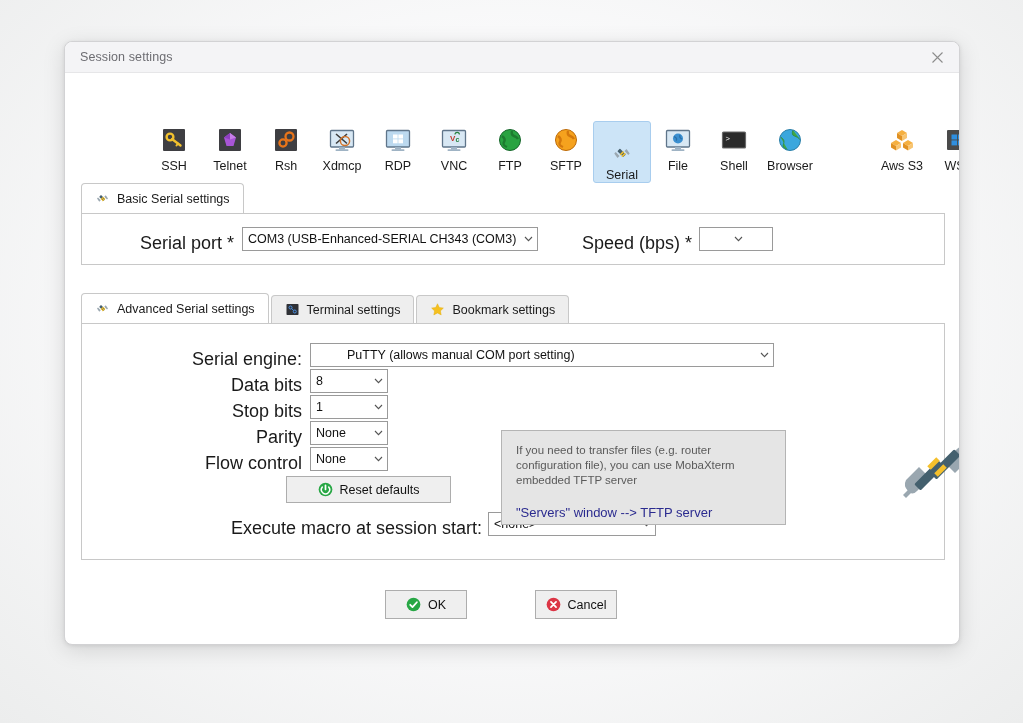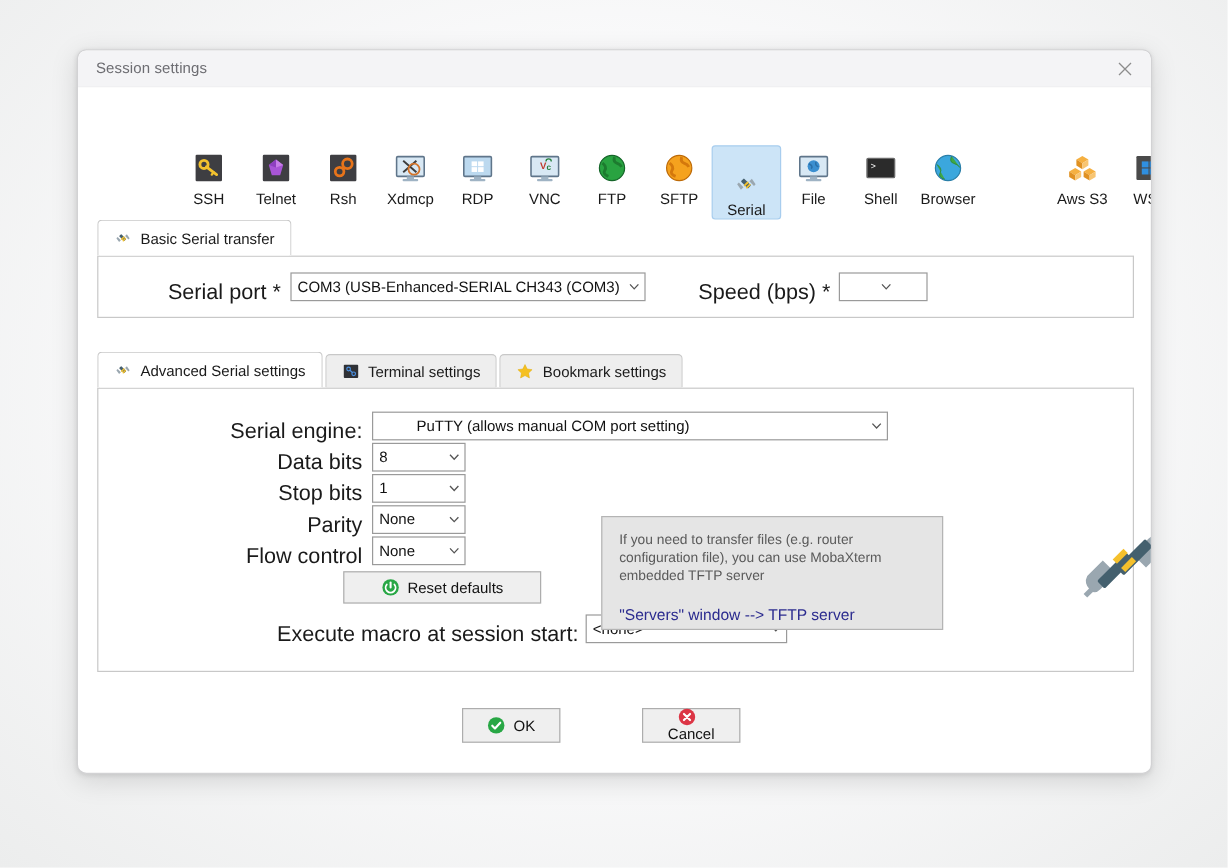--- a/index.html
+++ b/index.html
@@ -340,21 +340,21 @@
 
   <div class="tabstrip" style="left:16px; top:141px;">
     <div class="tab active">
       <svg class="ticon" viewBox="0 0 30 30">
         <path d="M8.5 21.5 L11.5 18.5 L6 13 L4 15 Z" fill="#9aa7b0"></path>
         <rect x="8.5" y="11.5" width="12" height="5.2" rx="1" transform="rotate(45 14.5 14)" fill="#46606e"></rect>
         <path d="M21.5 8.5 L18.5 11.5 L24 17 L26 15 Z" fill="#9aa7b0"></path>
         <path d="M13 16.5 L16.5 13" stroke="#f2c12e" stroke-width="2.6" stroke-linecap="round"></path>
         <path d="M15.5 19 L19 15.5" stroke="#f2c12e" stroke-width="2.6" stroke-linecap="round"></path>
       </svg>
-      <span>Basic Serial transfer</span>
+      <span>Basic Serial settings</span>
     </div>
   </div>
 
   <div class="panel" style="left:16px; top:171px; width:864px; height:52px;">
     <div class="lbl-r" style="left:0; top:19px; width:152px;">Serial port *</div>
     <div class="combo" style="left:160px; top:13px; width:296px; height:24px;">
       <span class="val">COM3  (USB-Enhanced-SERIAL CH343 (COM3)</span>
       <span class="chev">
         <svg width="9" height="6" viewBox="0 0 9 6">
             <path d="M1 1 L4.5 4.7 L8 1" stroke="#555" stroke-width="1.1" fill="none"></path>
@@ -396,21 +396,21 @@
       <svg class="ticon" viewBox="0 0 30 30">
         <path d="M15 3.5 L18.6 11 L26.8 12.1 L20.9 17.8 L22.4 25.9 L15 22 L7.6 25.9 L9.1 17.8 L3.2 12.1 L11.4 11 Z" fill="#f5c020" stroke="#e0a800" stroke-width="0.8"></path>
       </svg>
       <span>Bookmark settings</span>
     </div>
   </div>
 
   <div class="panel" style="left:16px; top:281px; width:864px; height:237px;">
 
     <div class="lbl-r" style="left:60px; top:25px; width:160px;">Serial engine:</div>
-    <div class="combo" style="left:228px; top:19px; width:430px; height:24px;padding-left:36px;">
+    <div class="combo" style="left:228px; top:19px; width:464px; height:24px;padding-left:36px;">
       <span class="val">PuTTY   (allows manual COM port setting)</span>
       <span class="chev">
         <svg width="9" height="6" viewBox="0 0 9 6">
             <path d="M1 1 L4.5 4.7 L8 1" stroke="#555" stroke-width="1.1" fill="none"></path>
           </svg>
       </span>
     </div>
 
     <div class="lbl-r" style="left:60px; top:51px; width:160px;">Data bits</div>
     <div class="combo" style="left:228px; top:45px; width:78px; height:24px;">
@@ -488,21 +488,21 @@
   </div>
 
   <div class="btn" style="left:320px; top:548px; width:82px; height:29px;">
     <svg class="bic" viewBox="0 0 16 16">
       <circle cx="8" cy="8" r="7.3" fill="#28a745"></circle>
       <path d="M4.5 8.3 L6.9 10.7 L11.6 5.6" stroke="#ffffff" stroke-width="1.9" fill="none" stroke-linecap="round" stroke-linejoin="round"></path>
     </svg>
     <span>OK</span>
   </div>
 
-  <div class="btn" style="left:470px; top:548px; width:82px; height:29px;flex-direction:column;">
+  <div class="btn" style="left:470px; top:548px; width:82px; height:29px;">
     <svg class="bic" viewBox="0 0 16 16">
       <circle cx="8" cy="8" r="7.3" fill="#dc3545"></circle>
       <path d="M5.3 5.3 L10.7 10.7 M10.7 5.3 L5.3 10.7" stroke="#ffffff" stroke-width="1.9" stroke-linecap="round"></path>
     </svg>
     <span>Cancel</span>
   </div>
 
 </div>
 
 </body></html>

